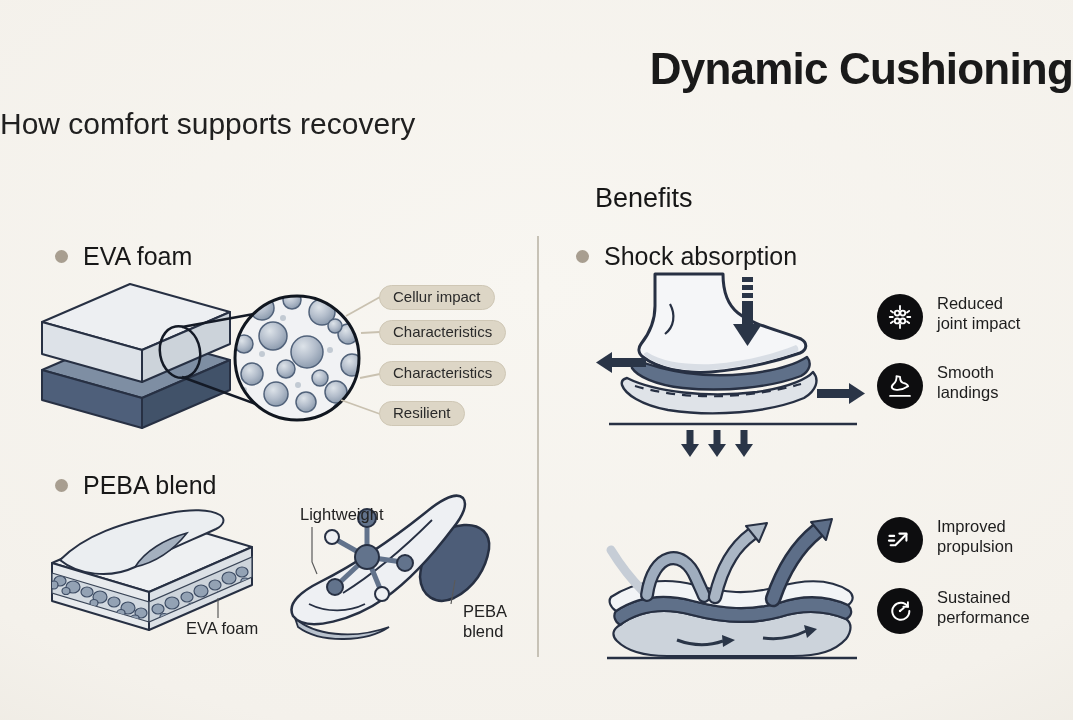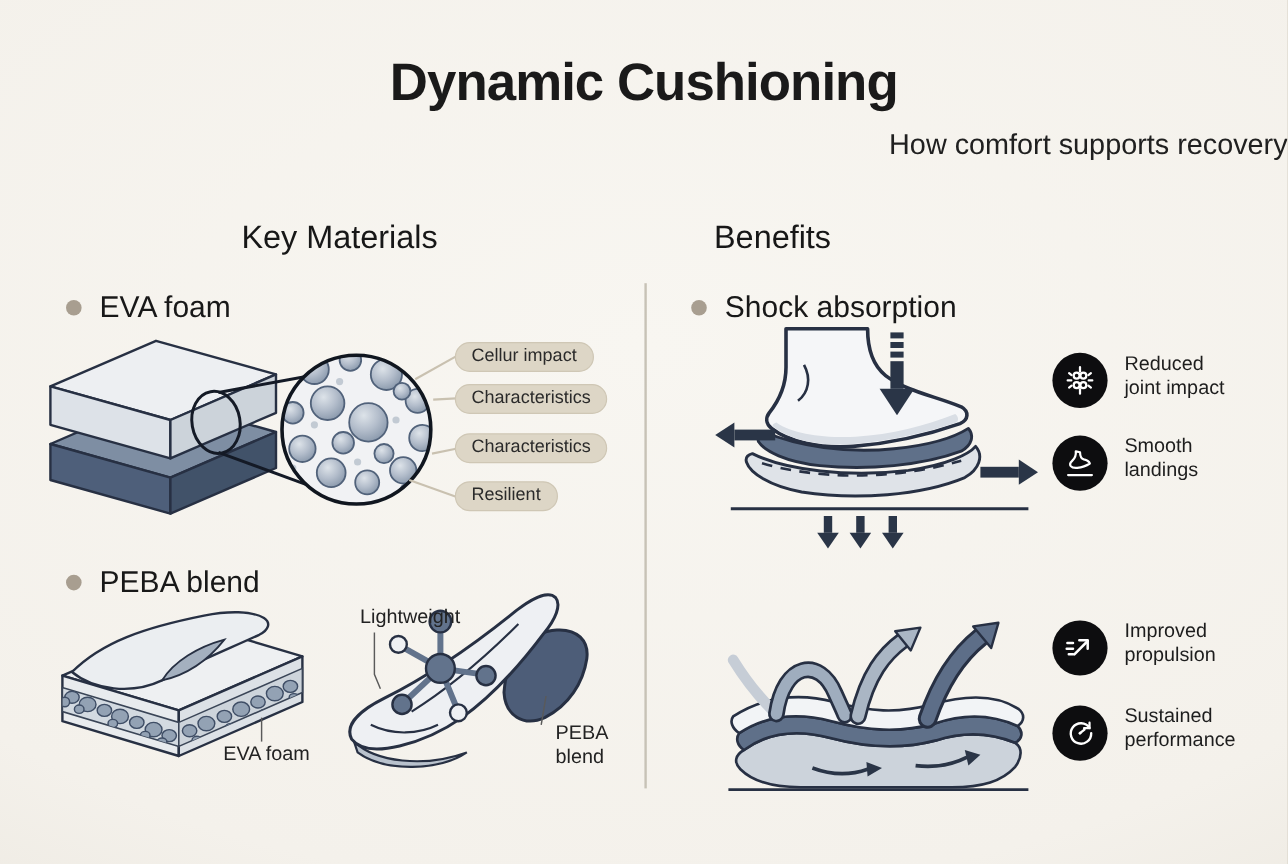--- a/index.html
+++ b/index.html
@@ -1,23 +1,23 @@
 <!DOCTYPE html>
 <html><head>
 <meta charset="utf-8">
 <style>
   html,body{margin:0;padding:0;background:#dcd7cc;}
   .canvas{
     position:relative;width:1073px;height:720px;overflow:hidden;
     font-family:"Liberation Sans","DejaVu Sans",sans-serif;color:#1c1c1c;
     background:radial-gradient(130% 115% at 50% 40%, #f8f6f1 0%, #f4f1eb 55%, #e2ddd2 100%);
   }
-  .title{position:absolute;left:0;right:0;top:44px;margin:0;text-align:center;
+  .title{position:absolute;left:0;right:0;top:44px;margin:0;text-align:right;
     font-size:44px;font-weight:700;letter-spacing:-0.8px;color:#1a1a1a}
-  .subtitle{position:absolute;left:0;right:0;top:107px;text-align:right;font-size:24px;color:#202020}
+  .subtitle{position:absolute;left:0;right:0;top:107px;text-align:left;font-size:30px;color:#202020}
   .col-heading{position:absolute;font-size:27px;color:#171717}
   .heading-materials{left:83px;top:183px;width:400px;text-align:center}
   .heading-benefits{left:595px;top:183px;width:400px;text-align:left}
   .divider{position:absolute;left:537px;top:236px;width:1.5px;height:421px;background:#c7c2b6}
   .bullet{position:absolute;display:flex;align-items:center;gap:15px}
   .bullet .dot{width:13px;height:13px;border-radius:50%;background:#a89e90;flex:0 0 auto}
   .bullet .blabel{font-size:25px;color:#181818}
   .b-eva{left:55px;top:242px}
   .b-peba{left:55px;top:471px}
   .b-shock{left:576px;top:242px}
@@ -48,21 +48,20 @@
   .br4{left:877px;top:588px}
 </style>
 </head>
 <body>
 
 <div class="canvas">
 
   <h1 class="title">Dynamic Cushioning</h1>
   <div class="subtitle">How comfort supports recovery</div>
 
-  <div class="col-heading heading-materials">Key Materials</div>
   <div class="col-heading heading-benefits">Benefits</div>
 
   <div class="divider"></div>
 
   <div class="bullet b-eva">
     <span class="dot"></span>
     <span class="blabel">EVA foam</span>
   </div>
   <div class="bullet b-peba">
     <span class="dot"></span>

